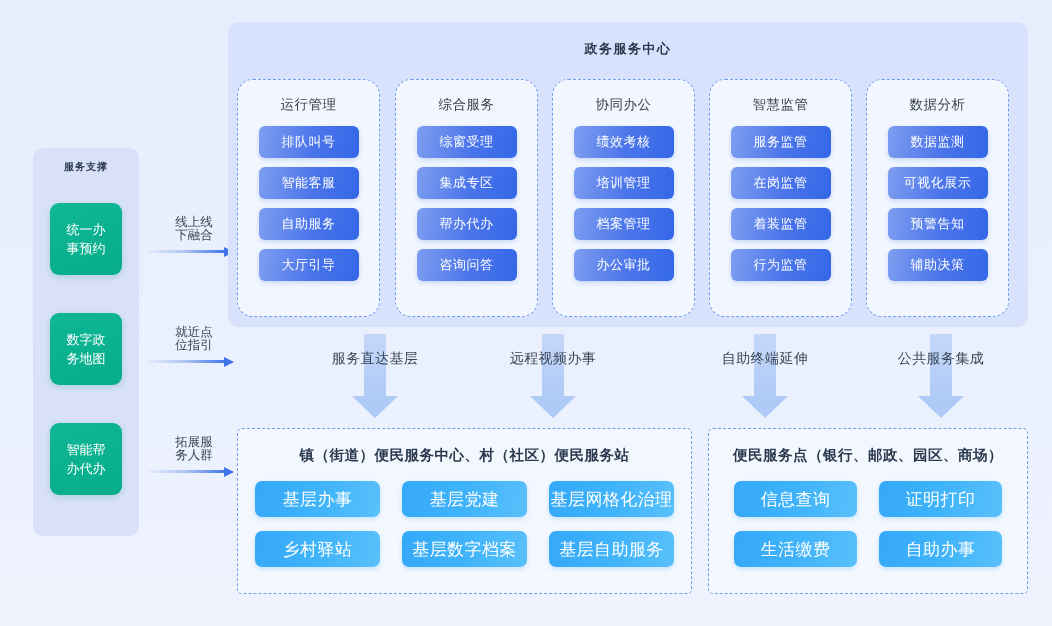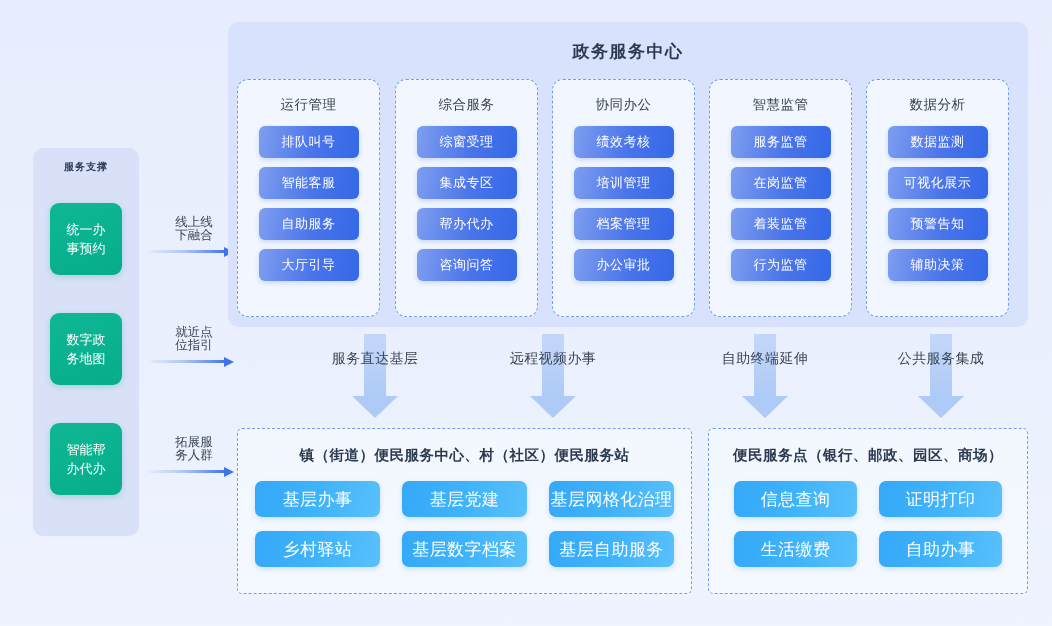--- a/index.html
+++ b/index.html
@@ -111,33 +111,33 @@
     height: 305px;
     background: #d9e2fc;
     border-radius: 10px;
   }
   .main-title {
     position: absolute;
     left: 228px;
     top: 40px;
     width: 800px;
     text-align: center;
-    font-size: 17px;
+    font-size: 13px;
     font-weight: bold;
     color: #2b3a4f;
     letter-spacing: 1.5px;
   }
 
   .col {
     position: absolute;
     top: 79px;
     width: 143px;
     height: 238px;
     border: 1px dashed #6f9df0;
-    border-radius: 11px;
+    border-radius: 16px;
     background: rgba(248,251,255,0.82);
     box-sizing: border-box;
   }
   .col .col-title {
     margin-top: 16px;
     text-align: center;
     font-size: 13.5px;
     color: #38414f;
     letter-spacing: 0.5px;
   }

